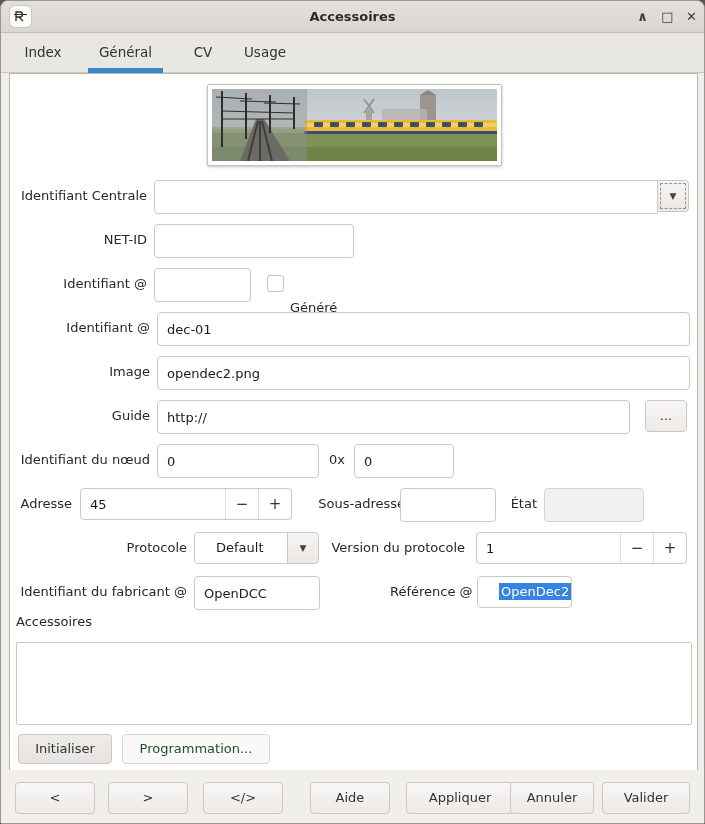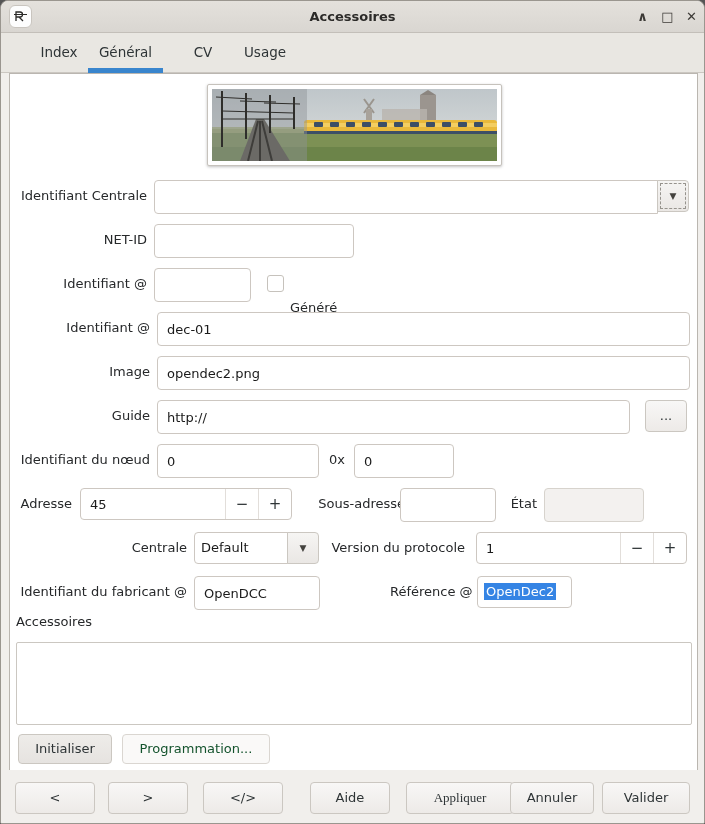--- a/index.html
+++ b/index.html
@@ -52,21 +52,21 @@
   }
   .label.la{ text-align:left; }
   .entry{
     position:absolute; height:32px; background:#fff; border:1px solid #cdc7c1;
     border-radius:4px; padding:16px 9px; font:13px "DejaVu Sans",sans-serif;
     color:#1a1a1a; outline:none;
   }
   .entry:disabled{ background:#f3f1ef; border-color:#d7d3cd; }
   .entrybox{
     position:absolute; height:32px; background:#fff; border:1px solid #cdc7c1;
-    border-radius:4px; padding:0 6px; line-height:30px; color:#1a1a1a;
+    border-radius:4px; padding:0 21px; line-height:30px; color:#1a1a1a;
   }
   .sel{ background:#3584e4; color:#fff; padding:1px 2px; }
   .gtkbtn{
     position:absolute; height:32px; background:linear-gradient(#f8f7f6,#edeae7);
     border:1px solid #cbc7c1; border-radius:4px; text-align:center; line-height:30px;
     color:#2e3436; cursor:default;
   }
   .gtkbtn.disabled{ color:#14532d; background:#faf9f8; border-color:#dad6d1; }
   .combo-arrow{
     position:absolute; height:32px; width:32px; background:linear-gradient(#f6f5f3,#eae7e4);
@@ -119,21 +119,21 @@
         <line x1="1" y1="5.5" x2="14" y2="5.5" stroke="#2b2a28" stroke-width="1"></line>
       </svg>
     </div>
     <div class="win-title">Accessoires</div>
     <div class="win-ctl ctl-min">∧</div>
     <div class="win-ctl ctl-max">□</div>
     <div class="win-ctl ctl-close">✕</div>
   </div>
 
   <div class="tabbar">
-    <div class="tab" style="left:30px;width:56px;">
+    <div class="tab" style="left:14px;width:56px;">
       <span>Index</span><span class="underline"></span>
     </div>
     <div class="tab active" style="left:87px;width:75px;">
       <span>Général</span><span class="underline"></span>
     </div>
     <div class="tab" style="left:178px;width:48px;">
       <span>CV</span><span class="underline"></span>
     </div>
     <div class="tab" style="left:237px;width:54px;">
       <span>Usage</span><span class="underline"></span>
@@ -229,21 +229,21 @@
     <div class="spin" style="left:70px;top:414px;width:212px;">
       <input value="45" style="">
       <div class="sbtn">−</div>
       <div class="sbtn">+</div>
     </div>
     <div class="label" style="left:297px;top:414px;width:98px;">Sous-adresse</div>
     <input class="entry" style="left: 390px; top: 414px; width: 96px;" value="">
     <div class="label" style="left:495px;top:414px;width:32px;">État</div>
     <input class="entry" style="left: 534px; top: 414px; width: 100px;" disabled="" value="">
 
-    <div class="label" style="left:100px;top:458px;width:77px;">Centrale</div>
+    <div class="label" style="left:100px;top:458px;width:77px;">Protocole</div>
     <div class="entrybox" style="left:184px;top:458px;width:94px;border-radius:4px 0 0 4px;">Default</div>
     <div class="combo-arrow" style="left:277px;top:458px;">▼</div>
     <div class="label" style="left:320px;top:458px;width:135px;">Version du protocole</div>
     <div class="spin" style="left:466px;top:458px;width:211px;">
       <input value="1" style="">
       <div class="sbtn">−</div>
       <div class="sbtn">+</div>
     </div>
 
     <div class="label" style="left:6px;top:502px;width:171px;">Identifiant du fabricant @</div>
@@ -256,18 +256,18 @@
 
     <div class="gtkbtn" style="left:8px;top:660px;width:94px;height:30px;line-height:28px;background:linear-gradient(#eeece9,#e6e3e0);">Initialiser</div>
     <div class="gtkbtn disabled" style="left:112px;top:660px;width:148px;height:30px;line-height:28px;">Programmation...</div>
   </div>
 
   <div class="footer">
     <div class="gtkbtn" style="left:14px;width:80px;">&lt;</div>
     <div class="gtkbtn" style="left:107px;width:80px;">&gt;</div>
     <div class="gtkbtn" style="left:202px;width:80px;">&lt;/&gt;</div>
     <div class="gtkbtn" style="left:309px;width:80px;">Aide</div>
-    <div class="gtkbtn" style="left:405px;width:108px;font-family:Liberation Serif, serif;">Appliquer</div>
+    <div class="gtkbtn" style="left:405px;width:108px;">Appliquer</div>
     <div class="gtkbtn" style="left:509px;width:84px;">Annuler</div>
     <div class="gtkbtn" style="left:601px;width:88px;">Valider</div>
   </div>
 
 </div>
 
 </body></html>

